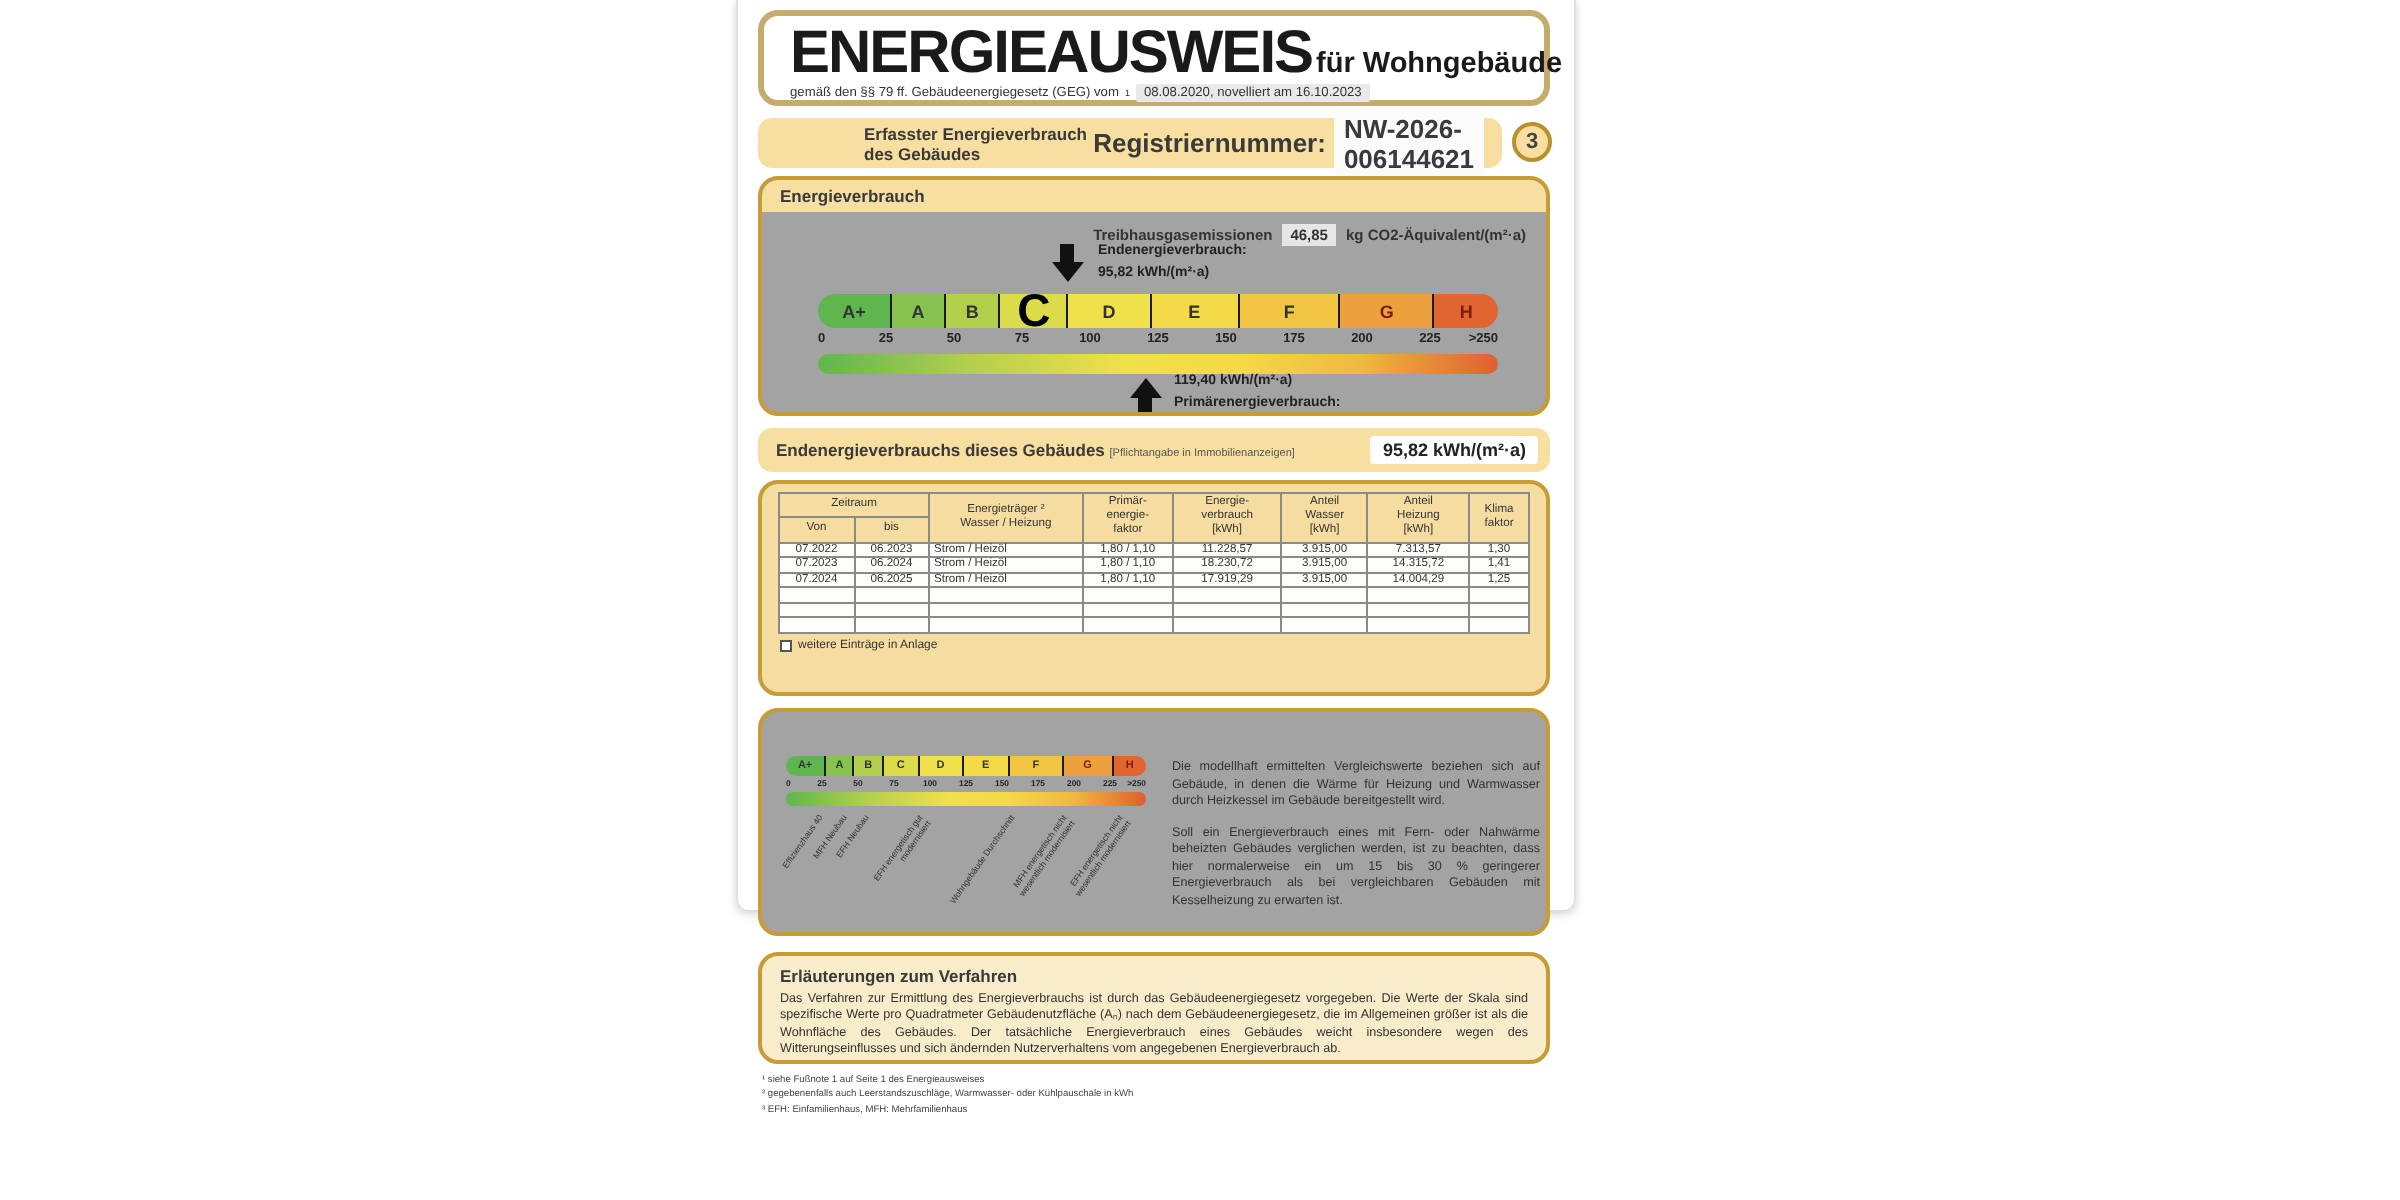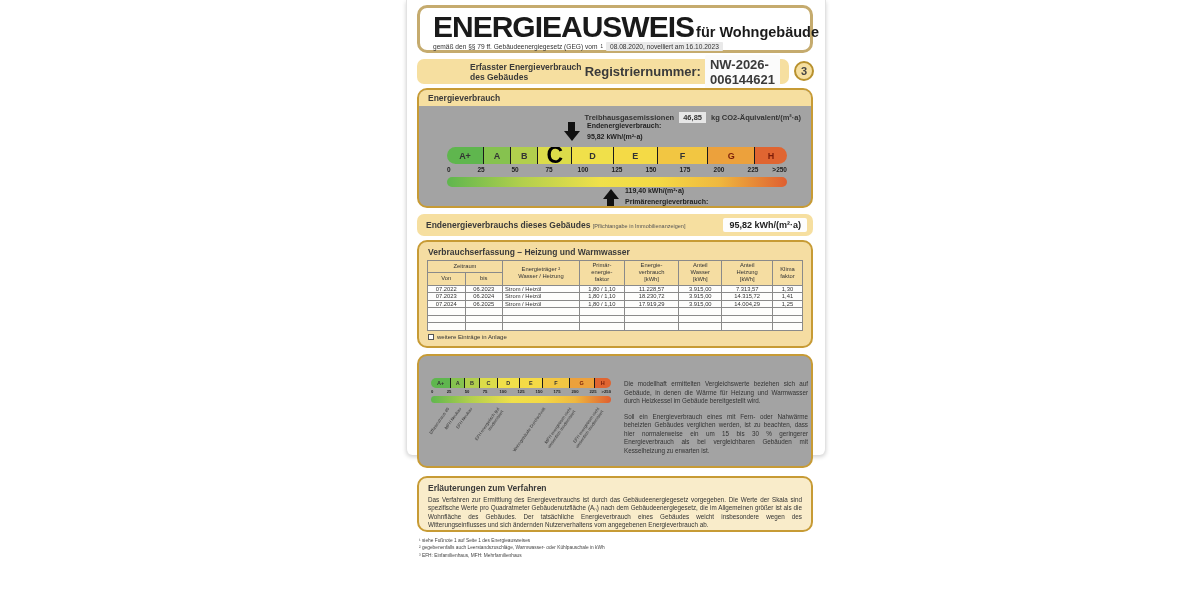--- a/index.html
+++ b/index.html
@@ -1,18 +1,18 @@
 <!DOCTYPE html>
 <html><head>
 <meta charset="utf-8">
 <style>
   * { margin:0; padding:0; box-sizing:border-box; }
   html,body { width:1200px; height:600px; background:#ffffff; font-family:"Liberation Sans", sans-serif; color:#2b2b2b; overflow:hidden; }
   .canvas { position:relative; width:1200px; height:600px; background:#fff; }
-  .page { position:absolute; left:406px; top:0; width:420px; height:455px; background:#fff;
+  .page { position:absolute; left:368px; top:0; width:420px; height:455px; background:#fff;
           border-left:1px solid #e2e2e2; border-right:1px solid #e2e2e2;
           border-radius:0 0 6px 6px; box-shadow:0 2px 4px rgba(0,0,0,0.18); }
 
   
   .title-box { position:absolute; left:10px; top:5px; width:396px; height:48px;
                border:3px solid #c5ab6e; border-radius:10px; background:#fff; padding:2px 0 0 13px; }
   .title-line { white-space:nowrap; }
   .title-main { font-size:30px; font-weight:bold; letter-spacing:-1px; color:#1a1a1a; }
   .title-suffix { font-size:14.5px; font-weight:bold; color:#1a1a1a; margin-left:2px; }
   .title-sub { font-size:6.6px; color:#333; margin-top:-2px; display:flex; align-items:center; gap:3px; }
@@ -195,21 +195,20 @@
 
     <div class="end-bar">
       <span class="eb-left">
         <span>Endenergieverbrauchs dieses Gebäudes</span>
         <span class="eb-note">[Pflichtangabe in Immobilienanzeigen]</span>
       </span>
       <span class="eb-val">95,82 kWh/(m²·a)</span>
     </div>
 
     <div class="sec" id="consumption">
-      <div class="cons-title">Verbrauchserfassung – Heizung und Warmwasser</div>
       <table class="cons">
         <colgroup>
           <col style="width:10%">
             <col style="width:10%">
             <col style="width:20.5%">
             <col style="width:12%">
           <col style="width:14.5%">
             <col style="width:11.5%">
             <col style="width:13.5%">
             <col style="width:8%">

